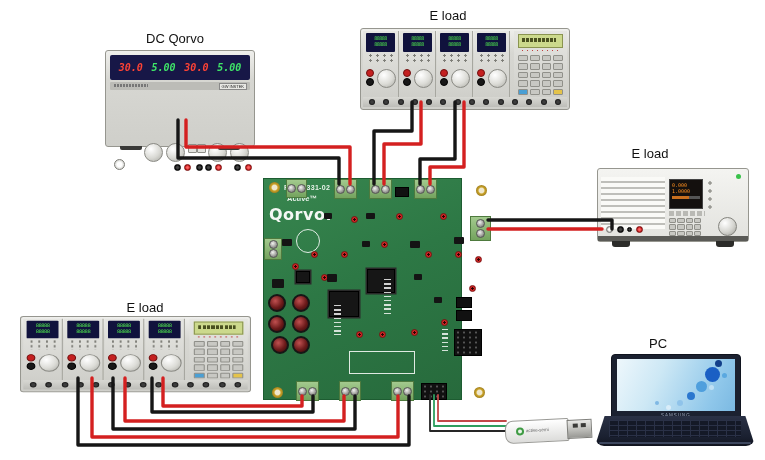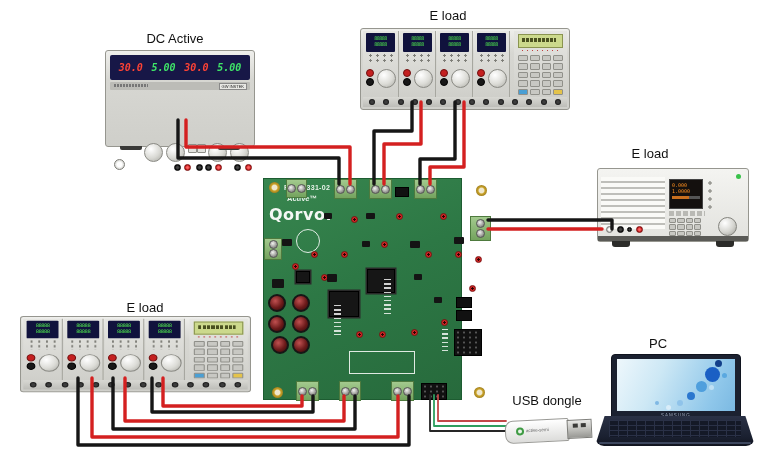--- a/index.html
+++ b/index.html
@@ -139,25 +139,24 @@
 
   svg.wires{position:absolute;left:0;top:0;z-index:5;pointer-events:none;}
   svg.wires polyline{fill:none;stroke-linecap:round;stroke-linejoin:round;}
   .w-pwr{stroke-width:3.4px;} .w-thin{stroke-width:1.8px;}
 </style>
 </head>
 <body>
 
 <div class="stage">
 
-  <div class="lbl" style="left:130px;top:31px;width:90px;">DC Active</div>
+  <div class="lbl" style="left:130px;top:31px;width:90px;">DC Qorvo</div>
   <div class="lbl" style="left:403px;top:8px;width:90px;">E load</div>
   <div class="lbl" style="left:605px;top:146px;width:90px;">E load</div>
   <div class="lbl" style="left:100px;top:300px;width:90px;">E load</div>
-  <div class="lbl" style="left:497px;top:393px;width:100px;">USB dongle</div>
   <div class="lbl" style="left:628px;top:336px;width:60px;">PC</div>
 
   <div class="inst dcp">
     <div class="dcp-display">
       <span class="dig-r">30.0</span>
       <span class="dig-g">5.00</span>
       <span class="dig-r">30.0</span>
       <span class="dig-g">5.00</span>
     </div>
     <div class="dcp-brandbar">

